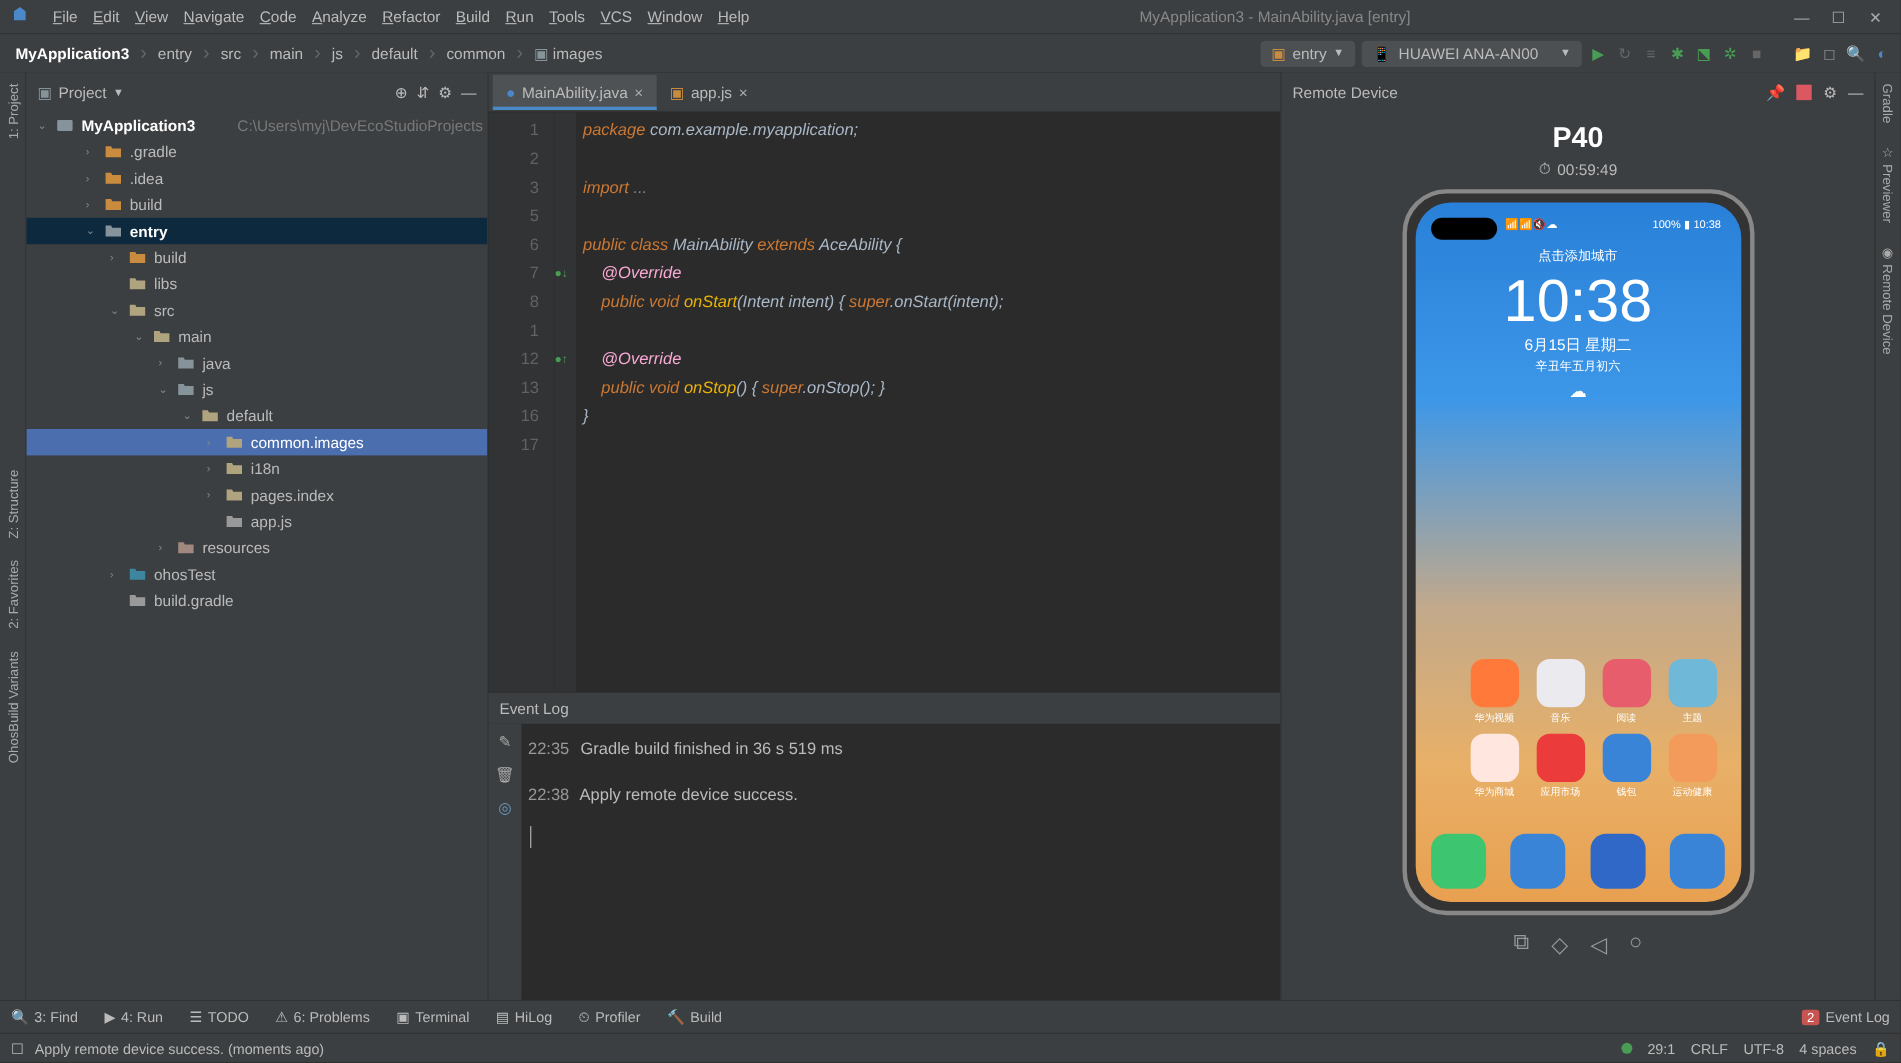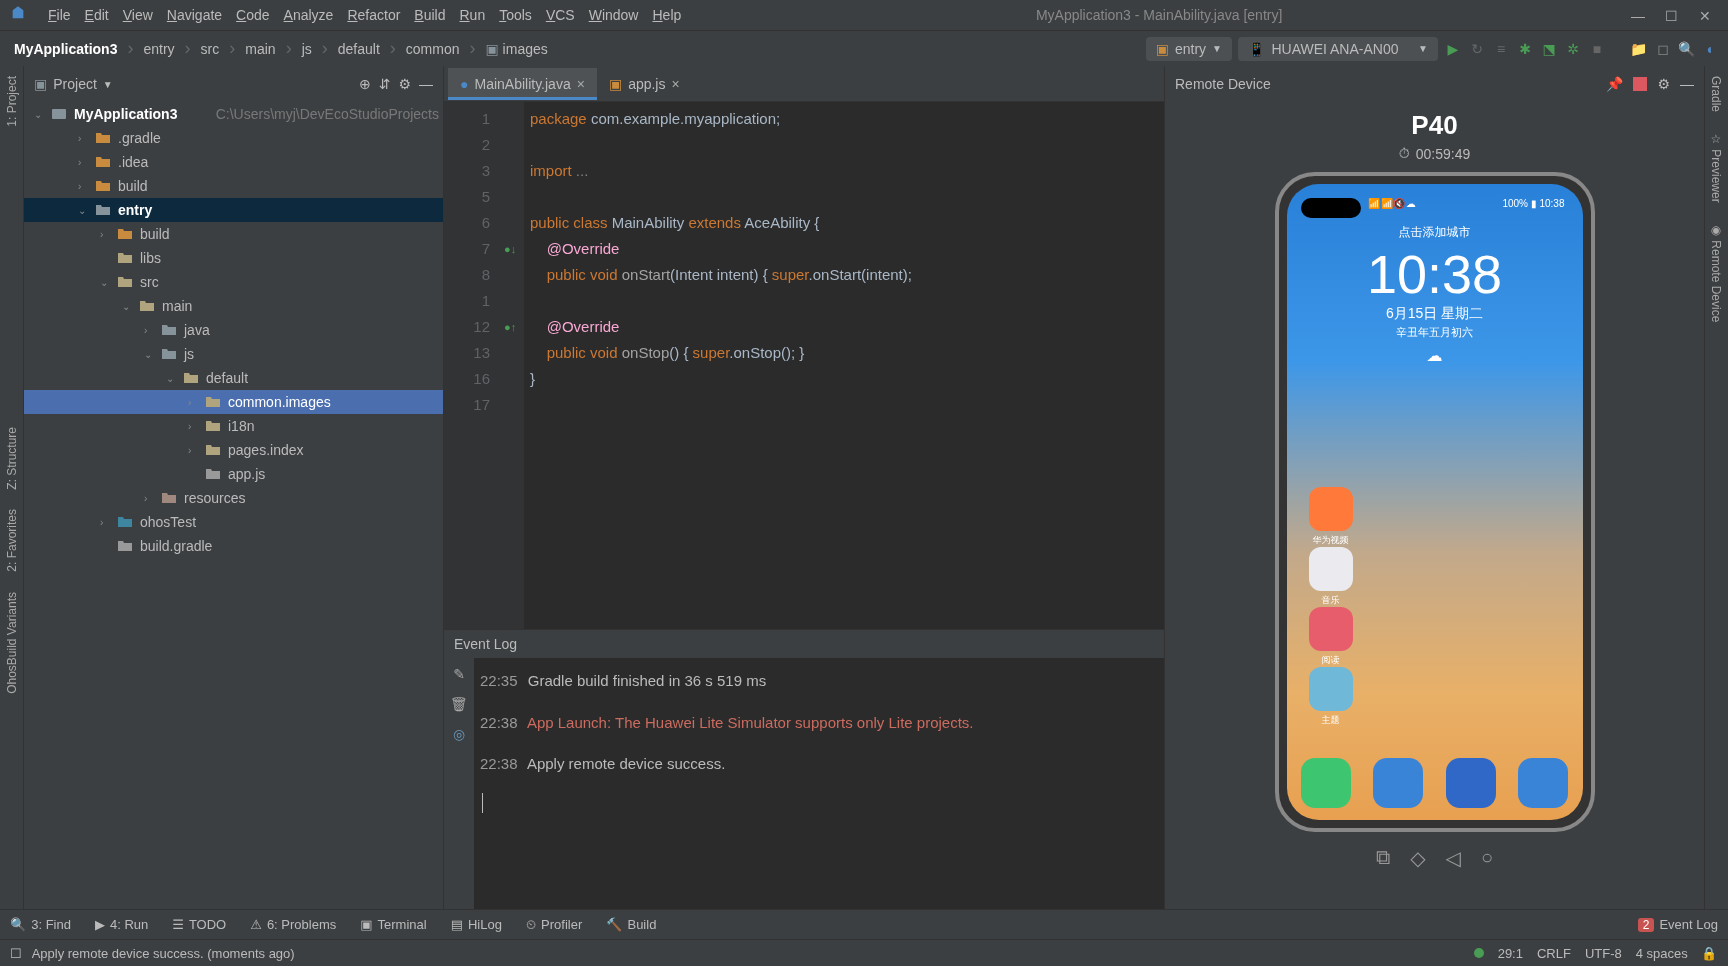--- a/index.html
+++ b/index.html
@@ -50,24 +50,24 @@
     
     
     .editor-area { flex: 1; display: flex; flex-direction: column; background: #2b2b2b; min-width: 0; }
     .editor-tabs { height: 36px; display: flex; align-items: center; background: #3c3f41; padding-left: 4px; border-bottom: 1px solid #323232; }
     .editor-tab { display: flex; align-items: center; gap: 6px; padding: 8px 12px; cursor: pointer; }
     .editor-tab.active { background: #4e5254; border-bottom: 3px solid #4a88c7; padding-bottom: 5px; }
     .editor-tab .close { color: #aaa; font-size: 14px; }
     .code-area { flex: 1; display: flex; overflow: hidden; font-family: "JetBrains Mono", Consolas, monospace; font-size: 15px; }
     .gutter { width: 60px; background: #313335; color: #606366; text-align: right; padding: 4px 14px 4px 0; line-height: 26px; }
     .gutter-icons { width: 20px; background: #313335; padding-top: 4px; line-height: 26px; }
-    .code-content { flex: 1; padding: 4px 6px; background: #2b2b2b; line-height: 26px; white-space: pre; overflow: hidden; }
+    .code-content { flex: 1; padding: 4px 6px; background: #2b2b2b; line-height: 26px; white-space: pre; overflow: hidden; font-style: italic; }
     .kw { color: #cc7832; }
     .cls { color: #a9b7c6; }
-    .mth { color: #a3a3a3; }
+    .mth { color: #eab308; }
     .ann { color: #f9a8d4; }
     .dim { color: #808080; }
     
     
     .device-panel { width: 540px; background: #3c3f41; border-left: 1px solid #323232; display: flex; flex-direction: column; }
     .device-header { height: 36px; display: flex; align-items: center; padding: 0 10px; }
     .device-header .spacer { flex: 1; }
     .device-header .rec { width: 14px; height: 14px; background: #db5860; }
     .device-body { flex: 1; display: flex; flex-direction: column; align-items: center; padding-top: 8px; }
     .device-model { color: #fff; font-size: 26px; font-weight: bold; }
@@ -76,21 +76,21 @@
     .phone-screen { position: absolute; top: 8px; left: 8px; right: 8px; bottom: 8px; border-radius: 32px; background: linear-gradient(180deg, #2980d8 0%, #3d97e8 28%, #c2a98b 58%, #e8b068 80%, #e8a050 100%); overflow: hidden; }
     .notch { position: absolute; top: 14px; left: 14px; width: 60px; height: 20px; background: #000; border-radius: 10px; }
     .phone-status { position: absolute; top: 14px; right: 18px; color: #fff; font-size: 10px; display: flex; gap: 3px; align-items: center; }
     .phone-status-left { position: absolute; top: 14px; left: 82px; color: #fff; font-size: 10px; }
     .phone-city { text-align: center; color: #fff; font-size: 12px; margin-top: 40px; }
     .phone-time { text-align: center; color: #fff; font-size: 54px; font-weight: 300; margin-top: 2px; }
     .phone-date { text-align: center; color: #fff; font-size: 14px; }
     .phone-date2 { text-align: center; color: #fff; font-size: 11px; margin-top: 2px; }
     .phone-weather { text-align: center; margin-top: 6px; font-size: 16px; color: #fff; }
     .app-grid { position: absolute; bottom: 85px; left: 0; right: 0; padding: 0 14px; }
-    .app-row { display: flex; justify-content: space-between; margin-bottom: 8px; flex-direction: column; }
+    .app-row { display: flex; justify-content: flex-end; margin-bottom: 8px; }
     .app { display: flex; flex-direction: column; align-items: center; gap: 3px; width: 60px; }
     .app-ic { width: 44px; height: 44px; border-radius: 12px; }
     .app-label { font-size: 9px; color: #fff; text-align: center; }
     .dock { position: absolute; bottom: 12px; left: 14px; right: 14px; display: flex; justify-content: space-between; }
     .dock .app-ic { border-radius: 14px; width: 50px; height: 50px; }
     .nav-buttons { display: flex; gap: 20px; margin-top: 14px; color: #999; font-size: 20px; }
     
     
     .event-log { height: 280px; background: #2b2b2b; border-top: 1px solid #323232; display: flex; }
     .log-body { flex: 1; display: flex; flex-direction: column; }
@@ -454,21 +454,20 @@
           <span>Event Log</span>
         </div>
         <div class="log-content">
           <div class="log-gutter">
             <span style="color:#aaa">✎</span>
             <span style="color:#aaa">🗑</span>
             <span style="color:#6897bb">◎</span>
           </div>
           <div class="log-text" id="log-text">
               <div class="log-line"><span class="log-time">22:35</span> Gradle build finished in 36 s 519 ms</div>
-              <div class="log-line log-err"><span class="log-time">22:38</span> App Launch: The Huawei Lite Simulator supports only Lite projects.</div>
               <div class="log-line"><span class="log-time">22:38</span> Apply remote device success.</div>
               <div class="cursor-line"></div>
             </div>
         </div>
       </div>
     </div>
   </div>
 
   <div class="device-panel">
     <div class="device-header">
@@ -512,20 +511,38 @@
                   <div class="app-ic" style="background:#eaeaef"></div>
                   <div class="app-label">音乐</div>
                 </div>
                 <div class="app">
                   <div class="app-ic" style="background:#e85d6b"></div>
                   <div class="app-label">阅读</div>
                 </div>
                 <div class="app">
                   <div class="app-ic" style="background:#6fb8d8"></div>
                   <div class="app-label">主题</div>
+                </div>
+              </div>
+              <div class="app-row">
+                <div class="app">
+                  <div class="app-ic" style="background:#ffe6df"></div>
+                  <div class="app-label">华为商城</div>
+                </div>
+                <div class="app">
+                  <div class="app-ic" style="background:#eb3b3b"></div>
+                  <div class="app-label">应用市场</div>
+                </div>
+                <div class="app">
+                  <div class="app-ic" style="background:#3a84d8"></div>
+                  <div class="app-label">钱包</div>
+                </div>
+                <div class="app">
+                  <div class="app-ic" style="background:#f29b5a"></div>
+                  <div class="app-label">运动健康</div>
                 </div>
               </div>
             </div>
           <div class="dock" id="dock">
               <div class="app-ic" style="background: rgb(62, 197, 111);"></div>
               <div class="app-ic" style="background: rgb(58, 132, 216);"></div>
               <div class="app-ic" style="background: rgb(47, 104, 199);"></div>
               <div class="app-ic" style="background: rgb(58, 132, 216);"></div>
             </div>
         </div>

